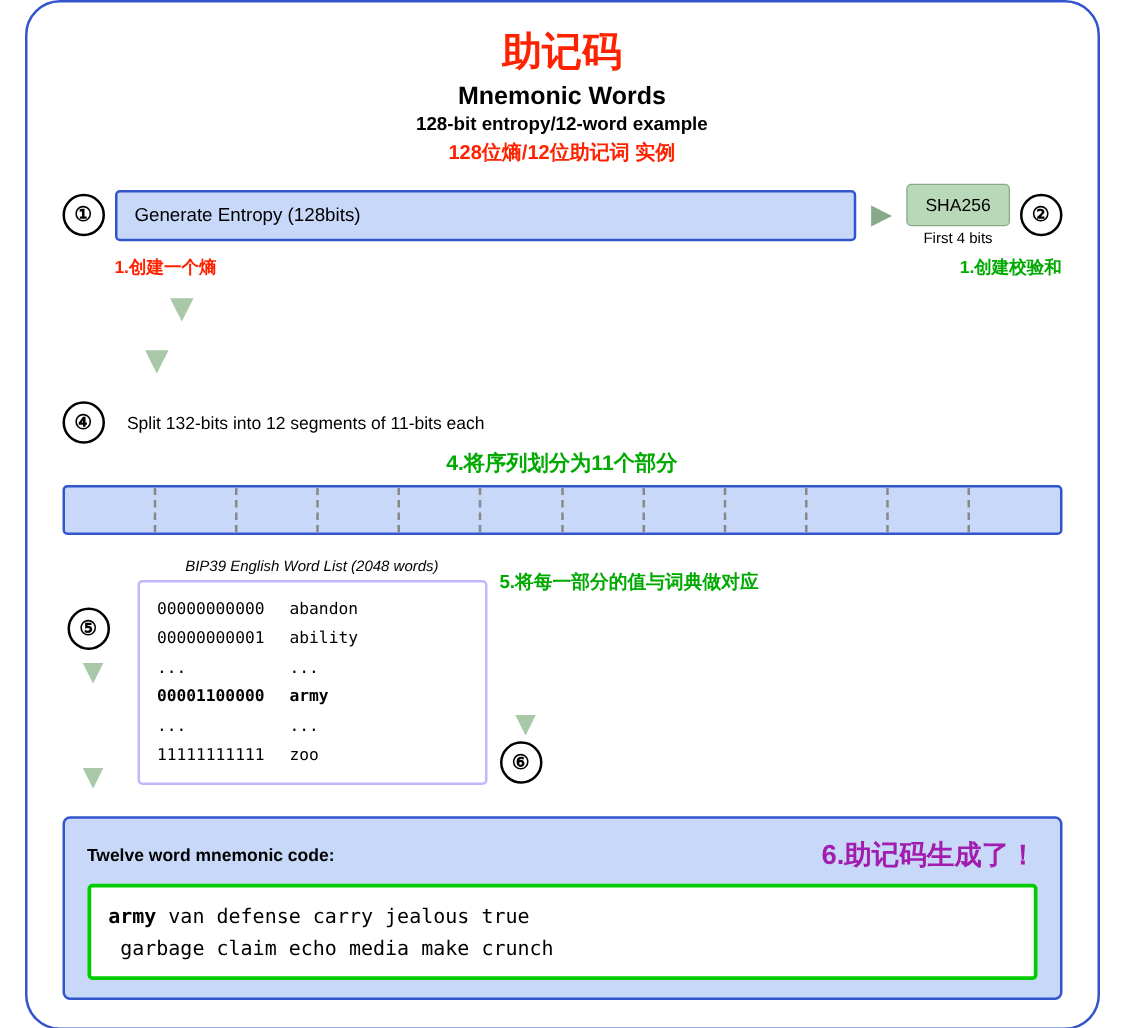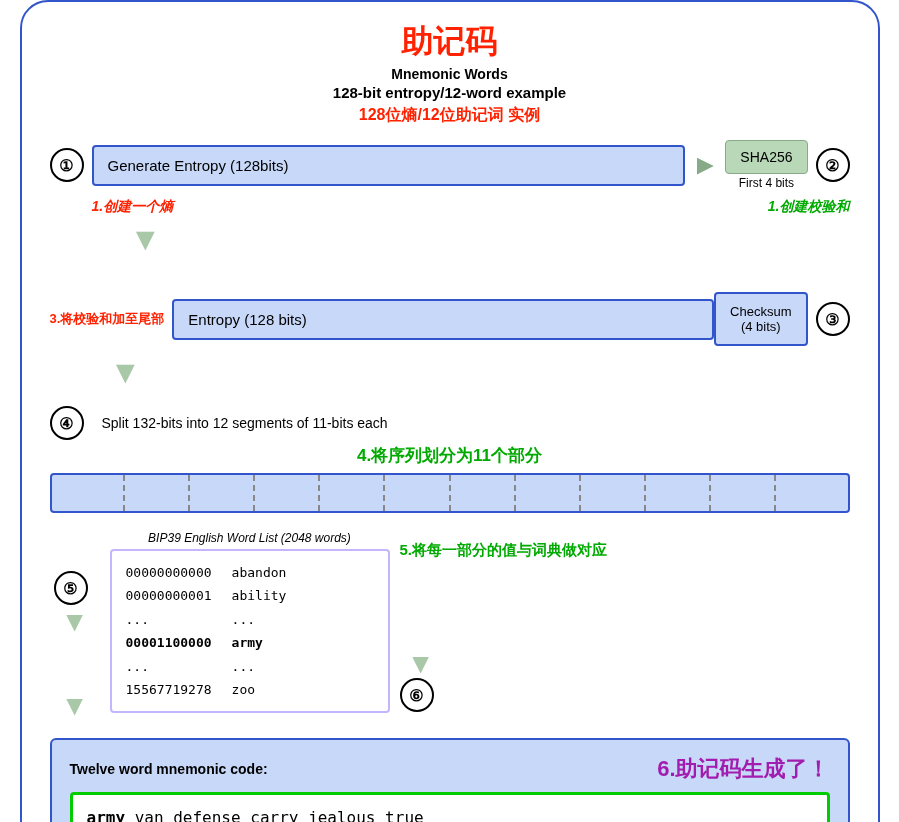--- a/index.html
+++ b/index.html
@@ -22,21 +22,21 @@
     }
     .title-cn {
       text-align: center;
       font-size: 32px;
       font-weight: bold;
       color: #ff2200;
       margin-bottom: 2px;
     }
     .title-en {
       text-align: center;
-      font-size: 14px;
+      font-size: 20px;
       font-weight: bold;
       color: #000;
       margin-bottom: 2px;
     }
     .subtitle-en {
       text-align: center;
       font-size: 15px;
       font-weight: bold;
       color: #000;
       margin-bottom: 4px;
@@ -313,39 +313,31 @@
     <div class="circle-num">①</div>
     <div class="entropy-box">Generate Entropy (128bits)</div>
     <div class="arrow-right">►</div>
     <div class="sha-col">
       <div class="sha-box">SHA256</div>
       <div class="first4-label">First 4 bits</div>
     </div>
     <div class="circle-num-2">②</div>
   </div>
 
-  <div style="display:flex; justify-content:space-between; margin-bottom: 8px; font-style: italic;">
+  <div style="display:flex; justify-content:space-between; margin-bottom: 8px;">
     <div style="margin-left:42px; color:#ff2200; font-size:14px; font-weight:bold;">1.创建一个熵</div>
     <div style="color:#00aa00; font-size:14px; font-weight:bold;">1.创建校验和</div>
   </div>
 
   <div style="display:flex; justify-content:center; margin: 4px 0 4px 0;">
     <div style="width:100%; height:30px; display:flex; align-items:center; justify-content:flex-start; padding-left: 80px;">
       <span style="color:#a8c8a8; font-size:32px; line-height:1;">▼</span>
     </div>
   </div>
 
-  <div class="step3-section">
-    <div style="display:flex; align-items:center; gap:0;">
-      <div style="color:#ff2200; font-size:13px; font-weight:bold; white-space:nowrap; margin-right:8px;">3.将校验和加至尾部</div>
-      <div class="entropy128-box">Entropy (128 bits)</div>
-      <div class="checksum-box">Checksum<br>(4 bits)</div>
-      <div class="circle-num-3">③</div>
-    </div>
-  </div>
 
   <div style="display:flex; margin: 10px 0 4px 0;">
     <span style="color:#a8c8a8; font-size:32px; line-height:1; margin-left: 60px;">▼</span>
   </div>
 
   <div class="step4-section">
     <div class="step4-row">
       <div class="circle-num">④</div>
       <div class="step4-text">Split 132-bits into 12 segments of 11-bits each</div>
     </div>
@@ -378,21 +370,21 @@
 
     <div class="bip39-container">
       <div class="bip39-label">BIP39 English Word List (2048 words)</div>
       <div class="bip39-box">
         <div class="bip39-col-left">
           <div>00000000000</div>
           <div>00000000001</div>
           <div>...</div>
           <div class="bip39-bold">00001100000</div>
           <div>...</div>
-          <div>15567719278</div>
+          <div>11111111111</div>
         </div>
         <div class="bip39-col-right">
           <div>abandon</div>
           <div>ability</div>
           <div>...</div>
           <div class="bip39-bold">army</div>
           <div>...</div>
           <div>zoo</div>
         </div>
       </div>

